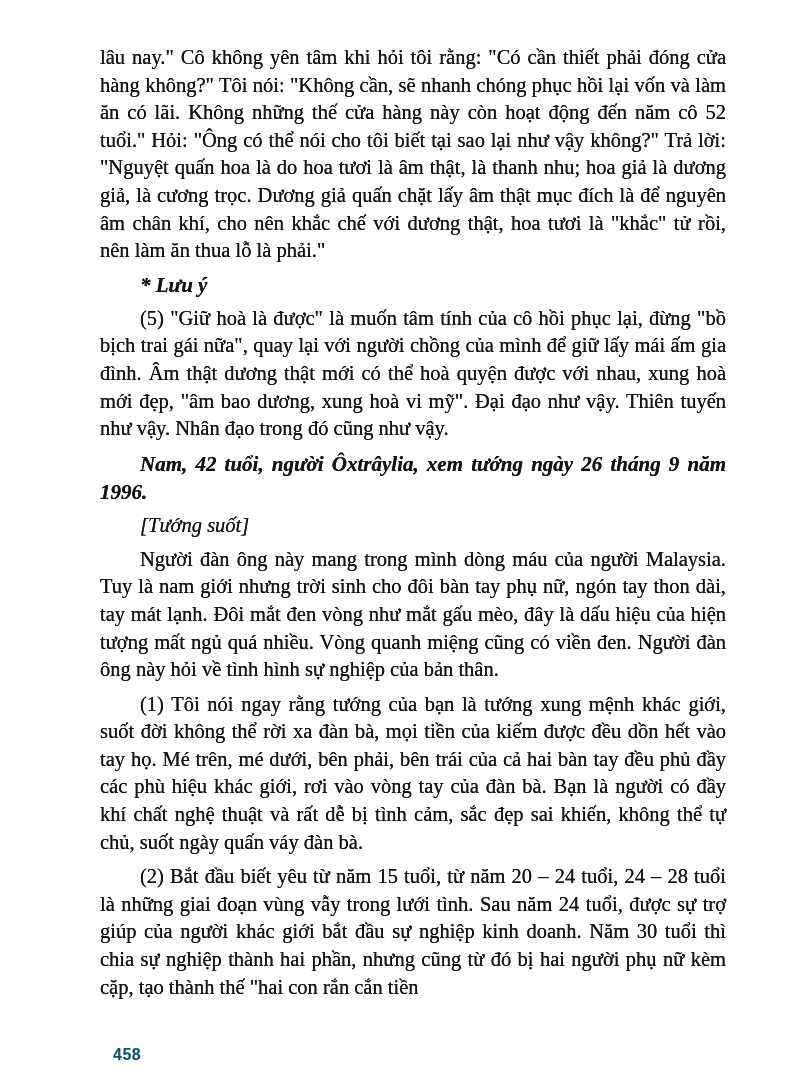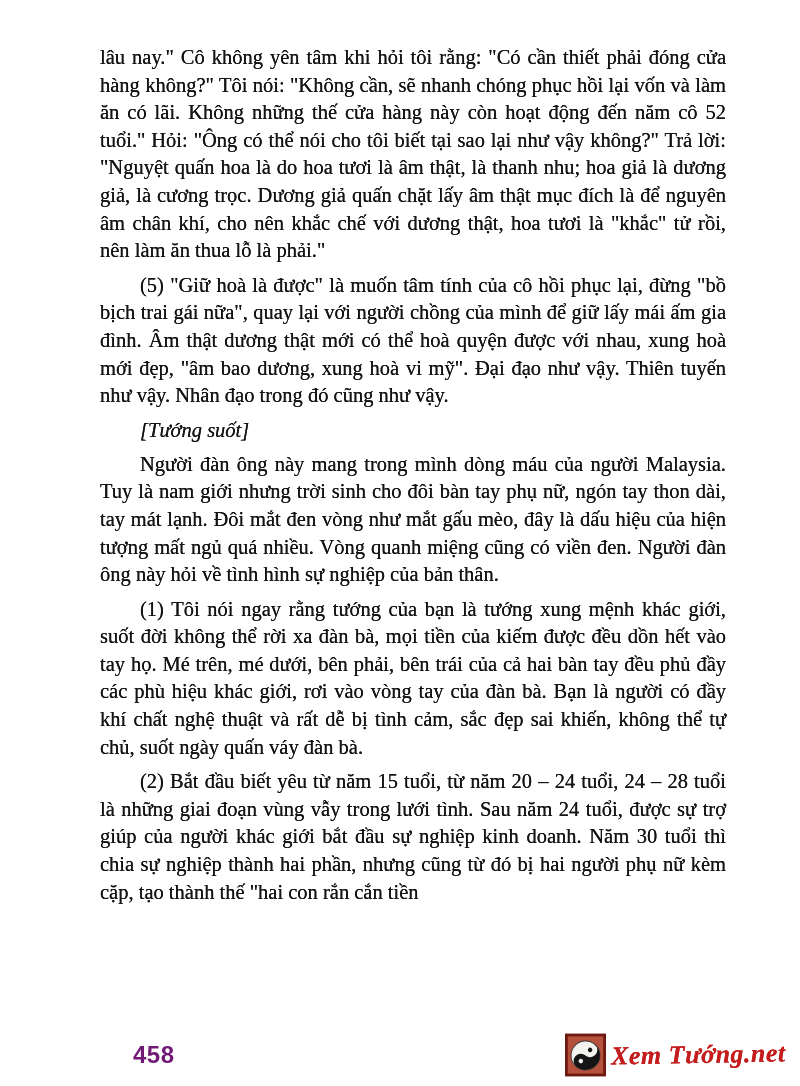--- a/index.html
+++ b/index.html
@@ -68,25 +68,24 @@
     height: 50px;
     display: flex;
     align-items: center;
     justify-content: space-between;
     padding-left: 113px;
     padding-right: 14px;
     box-sizing: border-box;
   }
   .page-number {
     font-family: "Liberation Sans", sans-serif;
-    font-size: 24px;
+    font-size: 16px;
     font-weight: bold;
     letter-spacing: 0.5px;
-    color: #701a75;
-    margin-left: 20px;
+    color: #0c4a6e;
   }
   .watermark {
     display: flex;
     align-items: center;
     gap: 5px;
   }
   .yy-box {
     display: inline-block;
     line-height: 0;
   }
@@ -102,38 +101,26 @@
     white-space: nowrap;
   }
 </style>
 </head>
 <body>
 
 <div class="page">
 
   <div class="text-block">
     <p class="para no-indent">lâu nay." Cô không yên tâm khi hỏi tôi rằng: "Có cần thiết phải đóng cửa hàng không?" Tôi nói: "Không cần, sẽ nhanh chóng phục hồi lại vốn và làm ăn có lãi. Không những thế cửa hàng này còn hoạt động đến năm cô 52 tuổi." Hỏi: "Ông có thể nói cho tôi biết tại sao lại như vậy không?" Trả lời: "Nguyệt quấn hoa là do hoa tươi là âm thật, là thanh nhu; hoa giả là dương giả, là cương trọc. Dương giả quấn chặt lấy âm thật mục đích là để nguyên âm chân khí, cho nên khắc chế với dương thật, hoa tươi là "khắc" tử rồi, nên làm ăn thua lỗ là phải."</p>
+    <p class="note-heading">* Lưu ý</p>
     <p class="para">(5) "Giữ hoà là được" là muốn tâm tính của cô hồi phục lại, đừng "bồ bịch trai gái nữa", quay lại với người chồng của mình để giữ lấy mái ấm gia đình. Âm thật dương thật mới có thể hoà quyện được với nhau, xung hoà mới đẹp, "âm bao dương, xung hoà vi mỹ". Đại đạo như vậy. Thiên tuyến như vậy. Nhân đạo trong đó cũng như vậy.</p>
+    <p class="case-heading">Nam, 42 tuổi, người Ôxtrâylia, xem tướng ngày 26 tháng 9 năm 1996.</p>
     <p class="sub-heading">[Tướng suốt]</p>
     <p class="para">Người đàn ông này mang trong mình dòng máu của người Malaysia. Tuy là nam giới nhưng trời sinh cho đôi bàn tay phụ nữ, ngón tay thon dài, tay mát lạnh. Đôi mắt đen vòng như mắt gấu mèo, đây là dấu hiệu của hiện tượng mất ngủ quá nhiều. Vòng quanh miệng cũng có viền đen. Người đàn ông này hỏi về tình hình sự nghiệp của bản thân.</p>
     <p class="para">(1) Tôi nói ngay rằng tướng của bạn là tướng xung mệnh khác giới, suốt đời không thể rời xa đàn bà, mọi tiền của kiếm được đều dồn hết vào tay họ. Mé trên, mé dưới, bên phải, bên trái của cả hai bàn tay đều phủ đầy các phù hiệu khác giới, rơi vào vòng tay của đàn bà. Bạn là người có đầy khí chất nghệ thuật và rất dễ bị tình cảm, sắc đẹp sai khiến, không thể tự chủ, suốt ngày quấn váy đàn bà.</p>
     <p class="para">(2) Bắt đầu biết yêu từ năm 15 tuổi, từ năm 20 – 24 tuổi, 24 – 28 tuổi là những giai đoạn vùng vẫy trong lưới tình. Sau năm 24 tuổi, được sự trợ giúp của người khác giới bắt đầu sự nghiệp kinh doanh. Năm 30 tuổi thì chia sự nghiệp thành hai phần, nhưng cũng từ đó bị hai người phụ nữ kèm cặp, tạo thành thế "hai con rắn cắn tiền</p>
   </div>
 
   <div class="footer">
     <span class="page-number">458</span>
-    <div class="watermark">
-      <span class="yy-box">
-        <svg width="41" height="44" viewBox="0 0 44 46" xmlns="http://www.w3.org/2000/svg">
-          <rect x="1.5" y="1.5" width="41" height="43" fill="#b5503c" stroke="#6e1a10" stroke-width="3"></rect>
-          <g transform="translate(22,23.5) rotate(40)">
-            <circle r="15.5" fill="#f5f3ef" stroke="#3a3a3a" stroke-width="1"></circle>
-            <path d="M0,-15.5 A15.5,15.5 0 0 1 0,15.5 A7.75,7.75 0 0 1 0,0 A7.75,7.75 0 0 0 0,-15.5 Z" fill="#151515"></path>
-            <circle cy="-7.75" r="2.4" fill="#151515"></circle>
-            <circle cy="7.75" r="2.4" fill="#f5f3ef"></circle>
-          </g>
-        </svg>
-      </span>
-      <span class="wm-text">Xem Tướng.net</span>
-    </div>
   </div>
 
 </div>
 
 </body></html>

